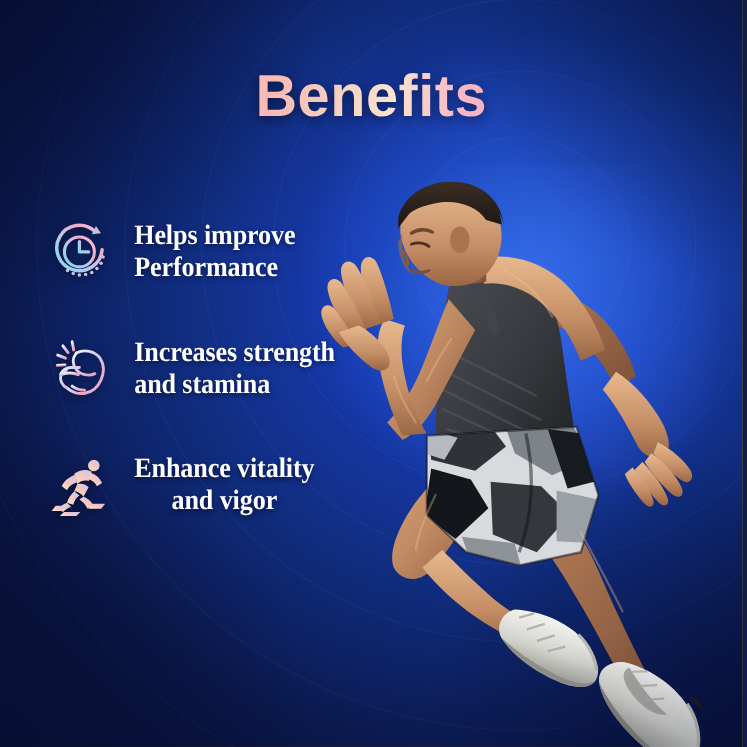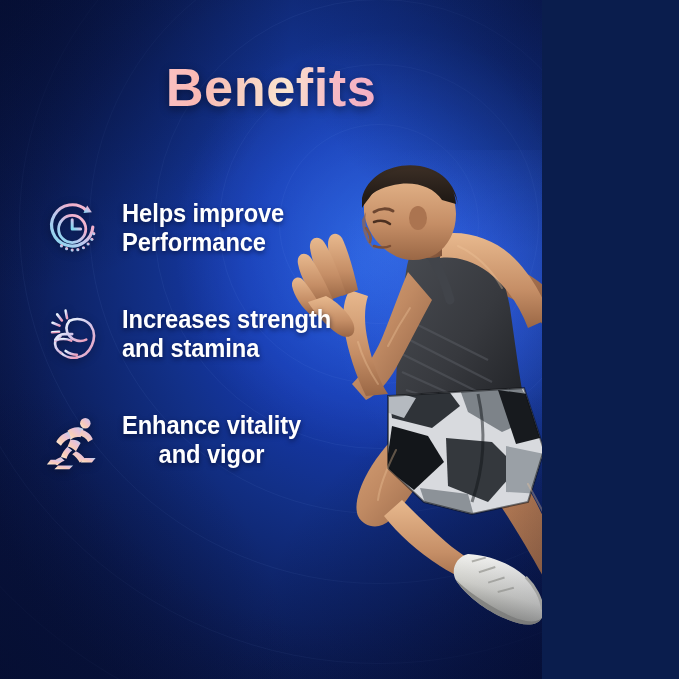--- a/index.html
+++ b/index.html
@@ -1,20 +1,20 @@
 <!DOCTYPE html>
 <html><head>
 <meta charset="utf-8">
 <style>
   html,body{margin:0;padding:0;background:#0a1d4d;}
   *{box-sizing:border-box;}
 
   .canvas{
     position:relative;
-    width:542px;height:679px;
+    width:675px;height:679px;
     overflow:hidden;
     font-family:"Liberation Sans", sans-serif;
     background:#a16207;
   }
 
   
   .bg-base{
     position:absolute;inset:0;
     background:
       radial-gradient(ellipse 78% 72% at 66% 40%, #1b46c8 0%, #1639ae 26%, #123088 48%, #0e2469 68%, #0b1a50 85%, #091440 100%);
@@ -58,20 +58,21 @@
     -webkit-background-clip:text;background-clip:text;
     color:transparent;-webkit-text-fill-color:transparent;
     filter:drop-shadow(0 3px 5px rgba(0,0,0,.45));
     transform:scaleX(.97);
   }
 
   
   .benefits{
     position:absolute;left:44px;top:196px;
     width:330px;
+    font-family:Liberation Serif, serif;
   }
   .benefit{
     display:flex;align-items:flex-start;
     margin-bottom:28px;
     min-height:78px;
   }
   .benefit:last-child{margin-bottom:0;text-align:center;}
   .bicon{
     width:62px;height:62px;flex:0 0 62px;
     margin-right:16px;margin-top:2px;

